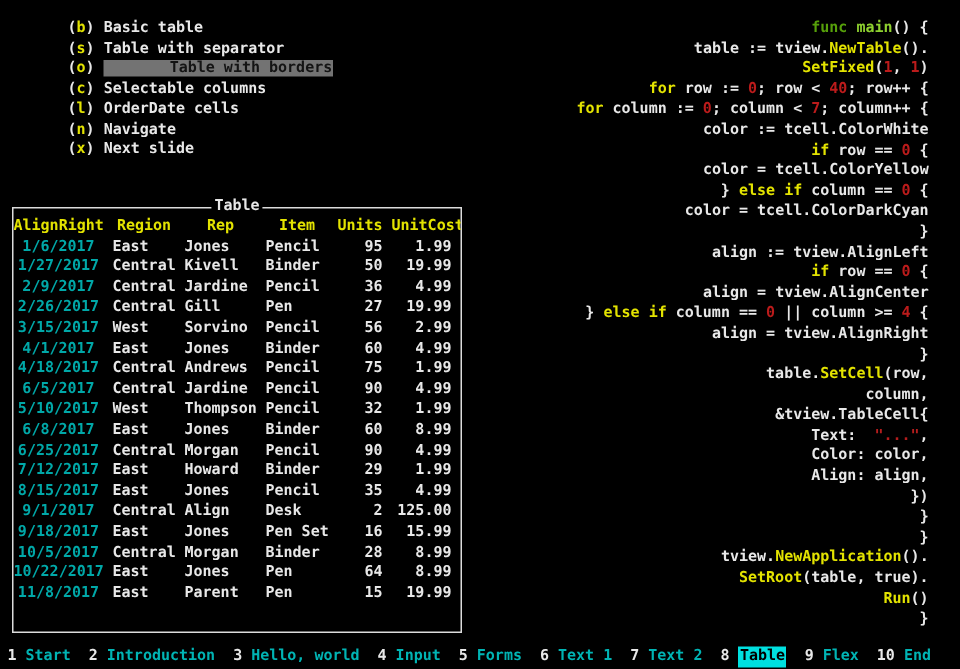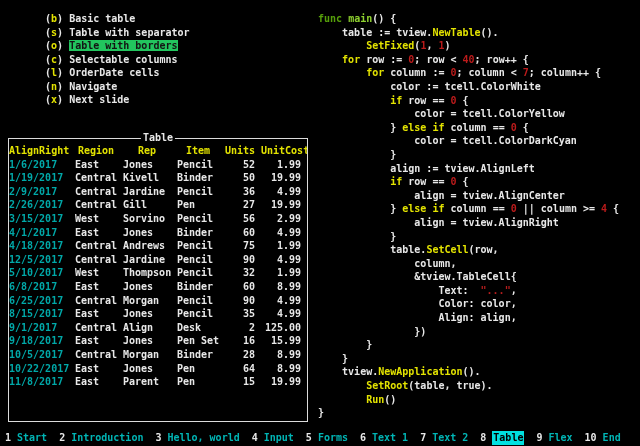--- a/index.html
+++ b/index.html
@@ -6,39 +6,39 @@
   .screen{
     position:relative;width:640px;height:446px;background:#000;overflow:hidden;
     font-family:"DejaVu Sans Mono",monospace;font-size:10px;font-weight:bold;
     color:#e8e8e8;cursor:default;
   }
   
   .menu{position:absolute;left:8px;top:12px;}
   .mi{height:13.5px;line-height:13.5px;white-space:pre;margin-left:37px;}
   .mkey{color:#e3e300;}
   .mlabel{color:#e8e8e8;}
-  .mlabel.hl{background:#22c55e;color:#141414;}
+  .mlabel.hl{background:#737373;color:#141414;padding-left:44px;}
   
   .panel{position:absolute;left:8px;top:138px;width:300px;height:284px;
          border:1px solid #dcdcdc;box-sizing:border-box;}
   .panel-title{position:absolute;top:-7px;left:50%;transform:translateX(-50%);
                background:#000;padding:0 2px;color:#e8e8e8;line-height:12px;}
   table.orders{border-collapse:collapse;table-layout:fixed;width:298px;margin-top:5px;}
   table.orders td,table.orders th{padding:0 6px 0 0;height:13.6px;line-height:13.6px;
        font-weight:bold;white-space:pre;overflow:hidden;}
   table.orders th{color:#e3e300;text-align:center;}
   .col-date{width:66px;} .col-region{width:48px;} .col-rep{width:54px;}
   .col-item{width:48px;} .col-units{width:36px;} .col-cost{width:46px;}
-  table.orders td:nth-child(1){color:#00a8a8;text-align:left;}
+  table.orders td:nth-child(1){color:#00a8a8;text-align:center;}
   table.orders td:nth-child(2),table.orders td:nth-child(3),
   table.orders td:nth-child(4){text-align:left;}
   table.orders td:nth-child(5),table.orders td:nth-child(6){text-align:right;}
   
   .code{position:absolute;left:318px;top:12px;margin:0;white-space:pre;
-        font-family:"DejaVu Sans Mono",monospace;font-size:10px;font-weight:bold;}
+        font-family:"DejaVu Sans Mono",monospace;font-size:10px;font-weight:bold;text-align:right;}
   .cl{height:13.6px;line-height:13.6px;}
   .pln{color:#e8e8e8;} .kw{color:#e3e300;} .fn{color:#e3e300;}
   .num{color:#bb1b1b;} .str{color:#b51d1d;}
   .grn{color:#56a00a;} .grnb{color:#8ed12f;}
   
   .bar{position:absolute;left:5px;top:430px;right:0;height:16px;line-height:14px;
        display:flex;align-items:center;}
   .slide{display:inline-flex;margin-right:12px;}
   .snum{color:#e8e8e8;margin-right:6px;}
   .slabel{color:#00b4b4;}
@@ -89,26 +89,26 @@
           <th>UnitCost</th>
         </tr>
       </thead>
       <tbody>
 
           <tr class="trow">
             <td>1/6/2017</td>
             <td>East</td>
             <td>Jones</td>
             <td>Pencil</td>
-            <td>52</td>
+            <td>95</td>
             <td>1.99</td>
           </tr>
 
           <tr class="trow">
-            <td>1/19/2017</td>
+            <td>1/27/2017</td>
             <td>Central</td>
             <td>Kivell</td>
             <td>Binder</td>
             <td>50</td>
             <td>19.99</td>
           </tr>
 
           <tr class="trow">
             <td>2/9/2017</td>
             <td>Central</td>
@@ -148,21 +148,21 @@
           <tr class="trow">
             <td>4/18/2017</td>
             <td>Central</td>
             <td>Andrews</td>
             <td>Pencil</td>
             <td>75</td>
             <td>1.99</td>
           </tr>
 
           <tr class="trow">
-            <td>12/5/2017</td>
+            <td>6/5/2017</td>
             <td>Central</td>
             <td>Jardine</td>
             <td>Pencil</td>
             <td>90</td>
             <td>4.99</td>
           </tr>
 
           <tr class="trow">
             <td>5/10/2017</td>
             <td>West</td>
@@ -183,20 +183,28 @@
 
           <tr class="trow">
             <td>6/25/2017</td>
             <td>Central</td>
             <td>Morgan</td>
             <td>Pencil</td>
             <td>90</td>
             <td>4.99</td>
           </tr>
 
+          <tr class="trow">
+            <td>7/12/2017</td>
+            <td>East</td>
+            <td>Howard</td>
+            <td>Binder</td>
+            <td>29</td>
+            <td>1.99</td>
+          </tr>
 
 
           <tr class="trow">
             <td>8/15/2017</td>
             <td>East</td>
             <td>Jones</td>
             <td>Pencil</td>
             <td>35</td>
             <td>4.99</td>
           </tr>

